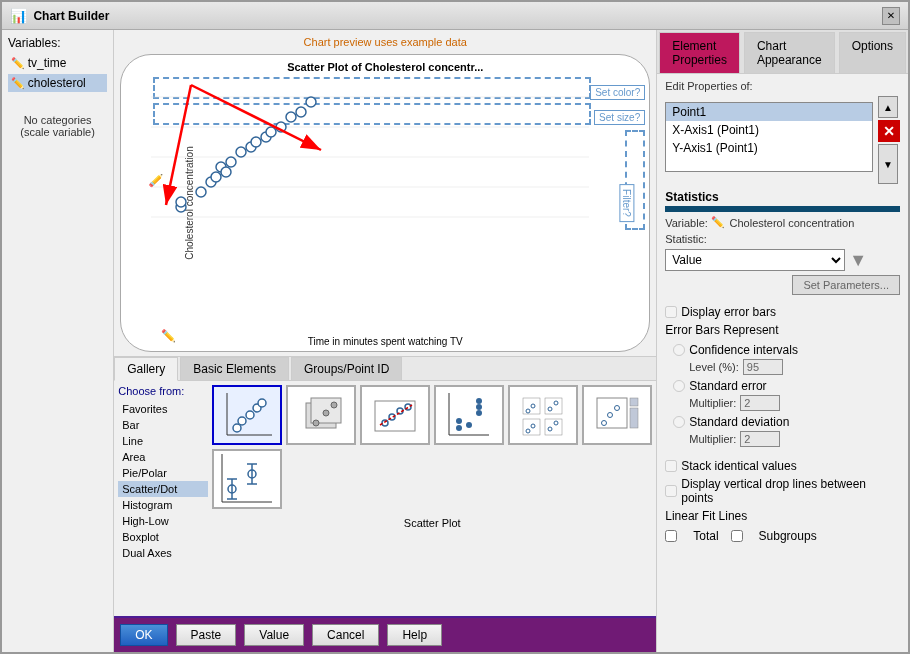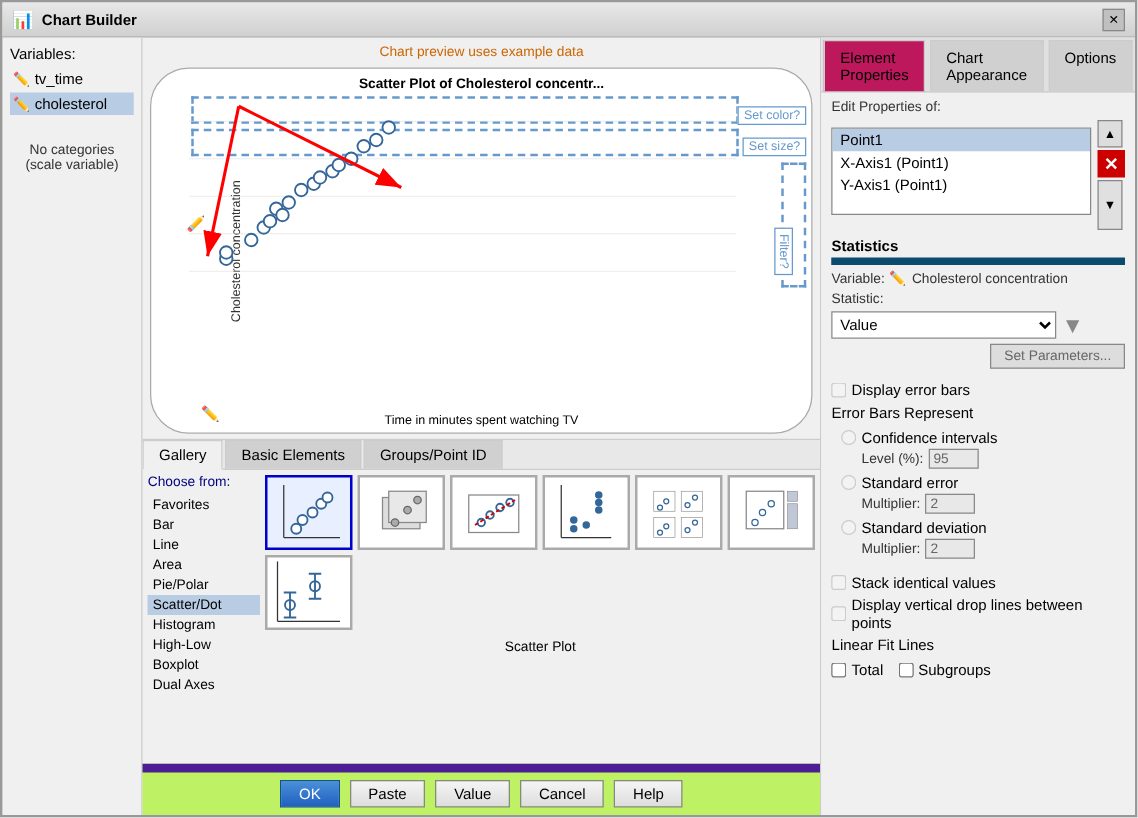--- a/index.html
+++ b/index.html
@@ -44,21 +44,21 @@
     .gallery-list li { padding: 2px 4px; font-size: 11px; cursor: pointer; }
     .gallery-list li.selected { background: #b8cce4; }
     
     .gallery-right { flex: 1; display: flex; flex-direction: column; gap: 4px; padding-left: 4px; }
     .chart-icons-row { display: flex; gap: 4px; }
     .chart-icon-box { width: 70px; height: 60px; border: 2px solid #aaa; background: white; display: flex; align-items: center; justify-content: center; cursor: pointer; font-size: 24px; }
     .chart-icon-box.selected { border: 2px solid #0000cc; background: #e8f0ff; }
     .chart-icon-label { font-size: 11px; text-align: center; margin-top: 4px; }
     
     
-    .bottom-buttons { display: flex; justify-content: center; gap: 8px; padding: 6px; border-top: 7px solid #4c1d95; background: #bef264; }
+    .bottom-buttons { display: flex; gap: 8px; padding: 6px; border-top: 2px solid #4c1d95; background: #701a75; }
     .btn { padding: 3px 14px; font-size: 12px; border: 1px solid #888; cursor: pointer; background: linear-gradient(to bottom, #f5f5f5, #ddd); }
     .btn.primary { background: linear-gradient(to bottom, #4a90d9, #2060c0); color: white; border-color: #1050a0; }
     
     
     .right-panel { width: 340px; background: #f0f0f0; display: flex; flex-direction: column; padding: 0; }
     .right-tabs { display: flex; border-bottom: 1px solid #ccc; background: #e0e0e0; }
     .right-tab { padding: 6px 12px; font-size: 12px; cursor: pointer; border: 1px solid #ccc; border-bottom: none; background: #d0d0d0; margin: 2px 2px 0 2px; }
     .right-tab.active { background: #be185d; }
     
     .right-content { padding: 6px 8px; flex: 1; overflow-y: auto; }
@@ -83,21 +83,21 @@
     
     .set-params-btn { padding: 3px 10px; font-size: 11px; border: 1px solid #888; background: #ddd; cursor: pointer; color: #666; margin-bottom: 6px; float: right; }
     
     .checkbox-row { display: flex; align-items: center; gap: 4px; margin-bottom: 4px; }
     .checkbox-row input[type="checkbox"] { width: 12px; height: 12px; }
     .radio-row { display: flex; align-items: center; gap: 4px; margin-bottom: 2px; padding-left: 8px; }
     .radio-row input[type="radio"] { width: 12px; height: 12px; }
     .indented-field { display: flex; align-items: center; gap: 4px; margin-bottom: 4px; padding-left: 24px; }
     .indented-input { width: 40px; padding: 1px 3px; border: 1px solid #888; font-size: 11px; background: #e8e8e8; color: #666; }
     .fit-lines-row { display: flex; align-items: center; gap: 12px; margin-top: 2px; }
-    .fit-checkbox-item { display: flex; align-items: center; gap: 4px; }
+    .fit-checkbox-item { display: flex; align-items: center; gap: 16px; }
     .fit-checkbox-item input[type="checkbox"] { width: 12px; height: 12px; }
     
     
     ::-webkit-scrollbar { width: 14px; }
     ::-webkit-scrollbar-track { background: #f0f0f0; }
     ::-webkit-scrollbar-thumb { background: #c0c0c0; border: 1px solid #aaa; }
 
     
     .arrows-svg { position: absolute; top: 0; left: 0; width: 100%; height: 100%; pointer-events: none; }
   </style>

